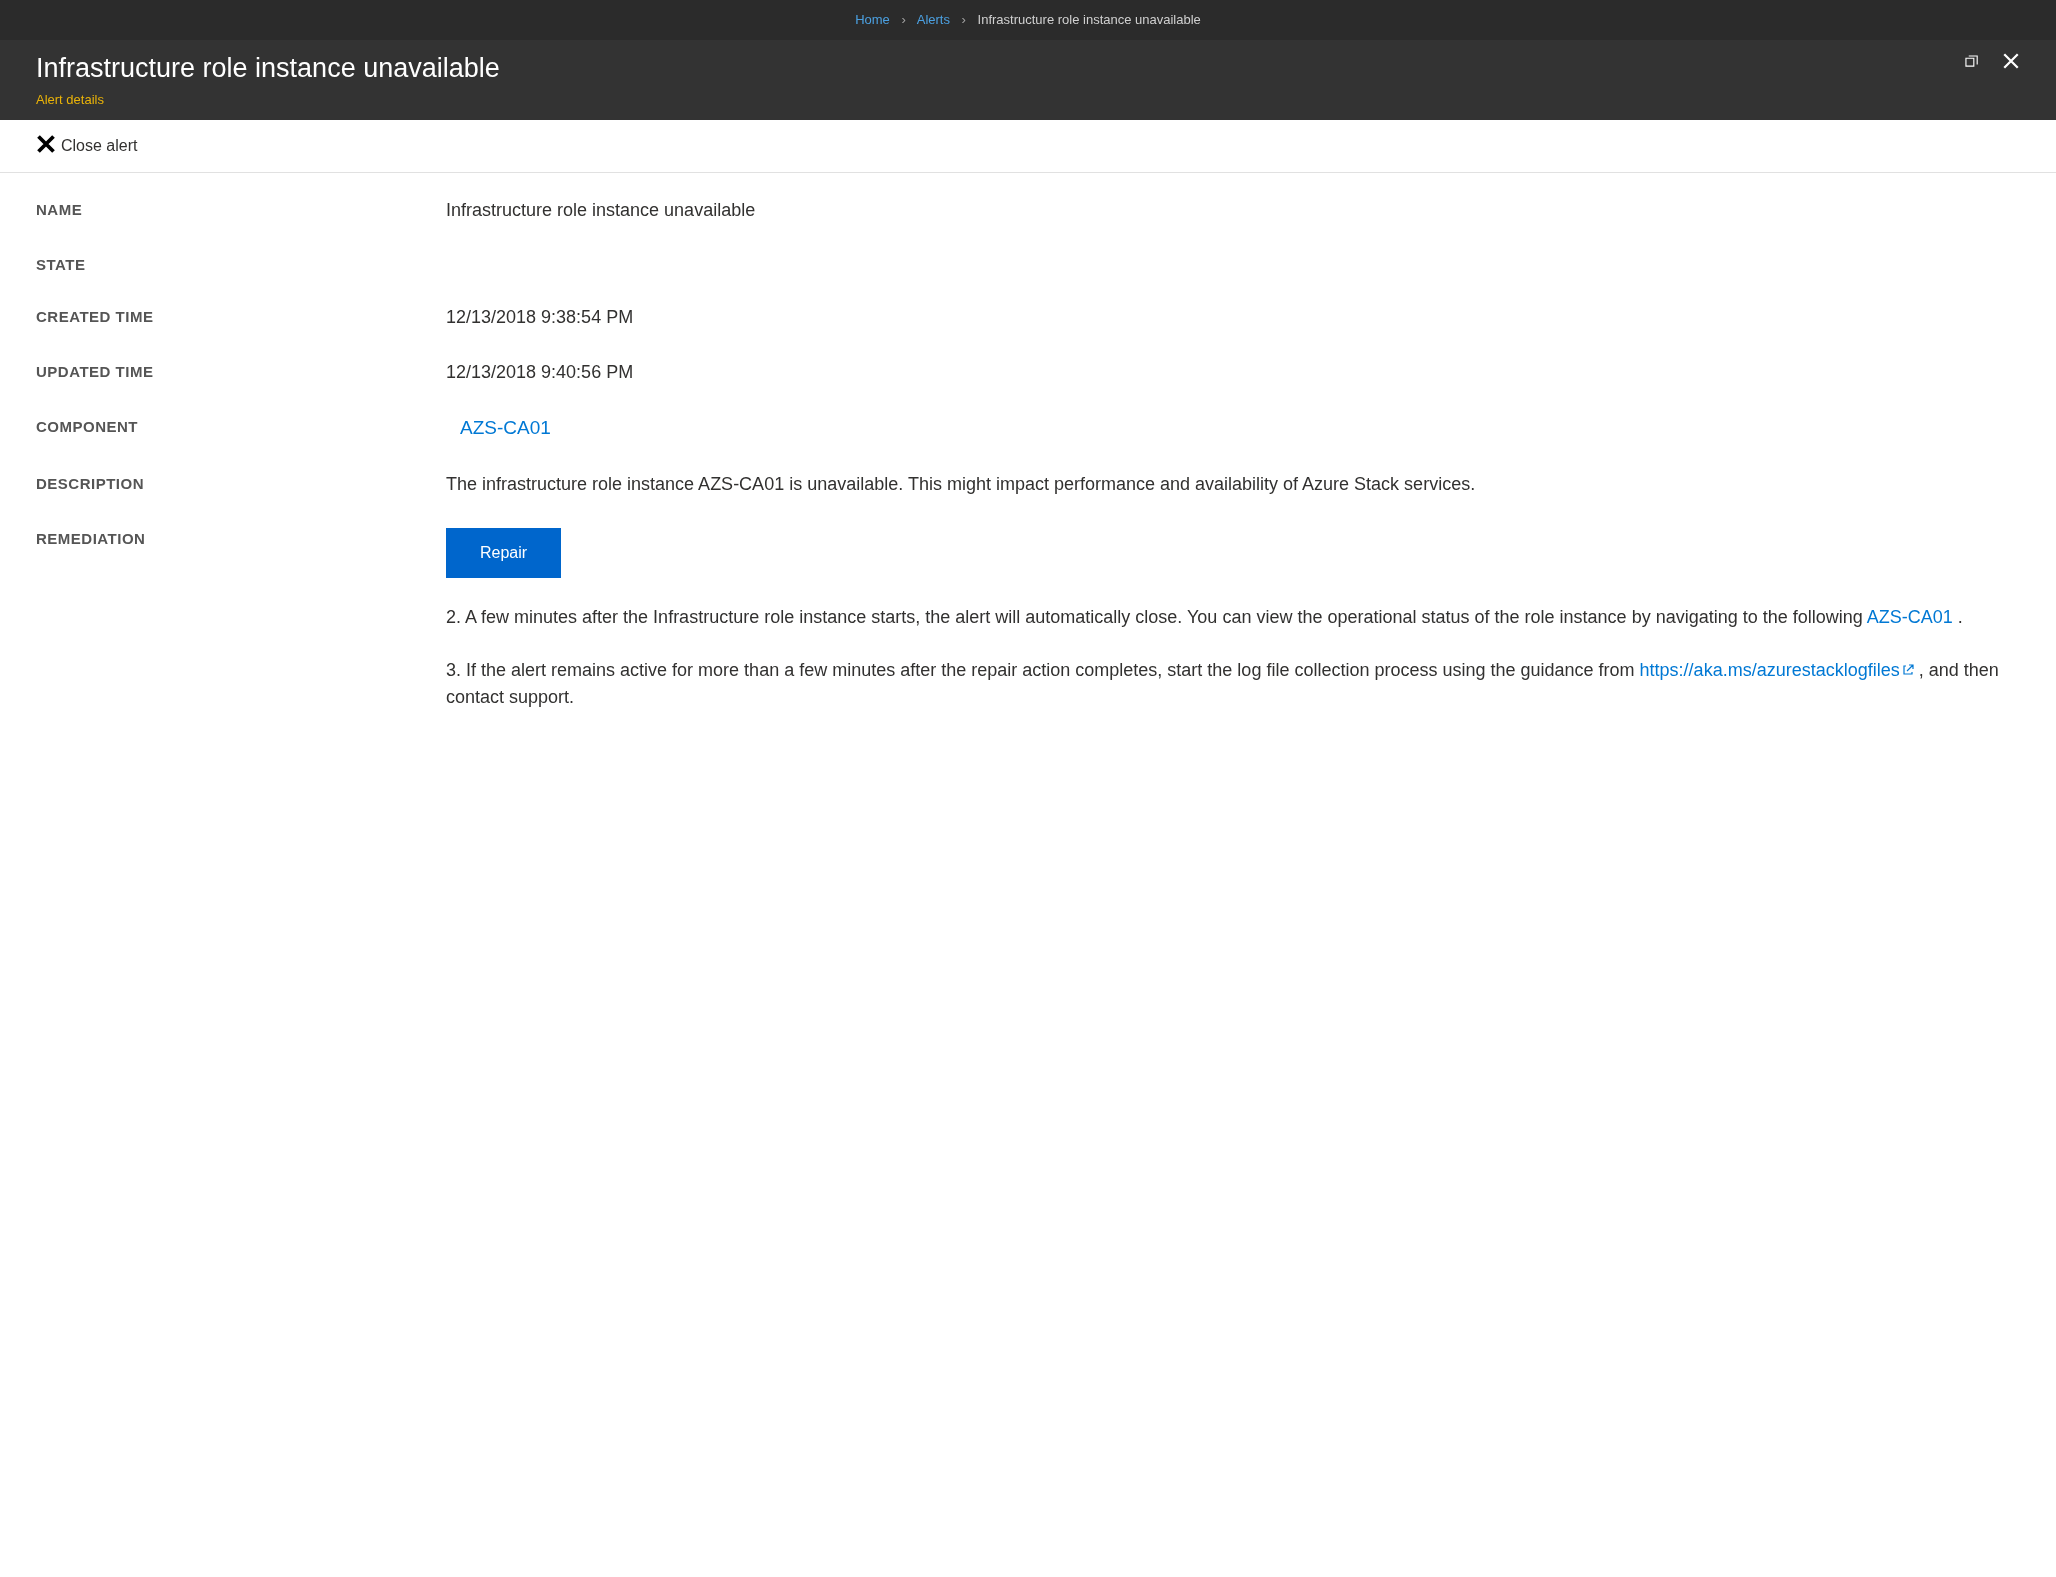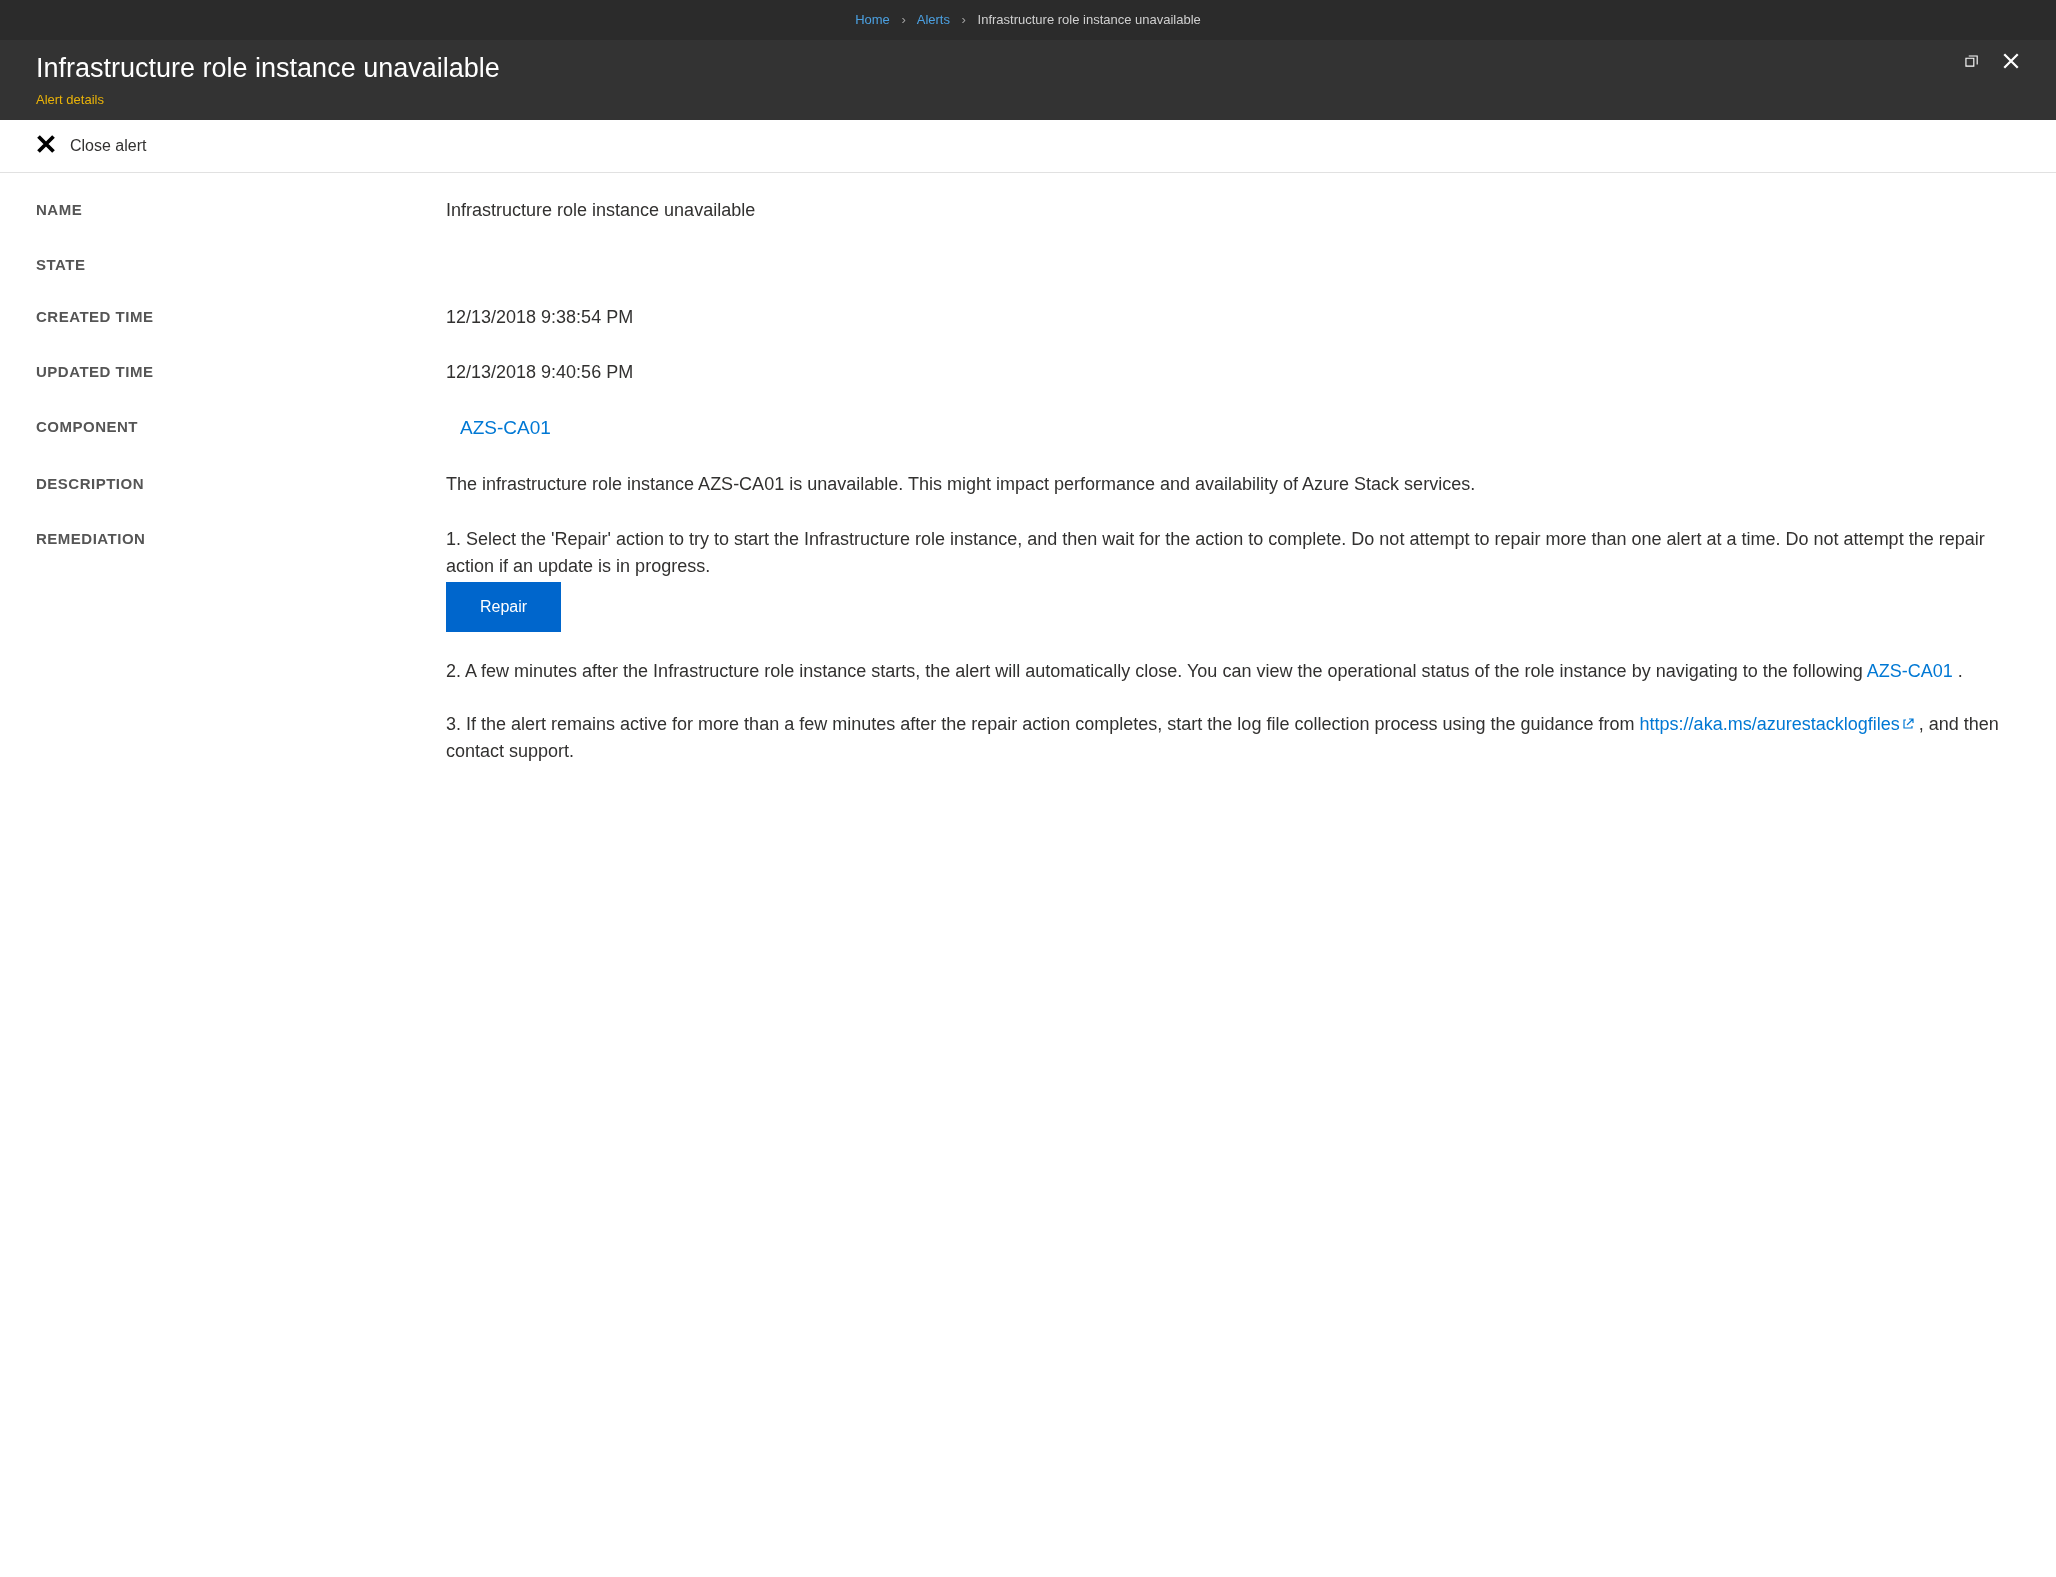--- a/index.html
+++ b/index.html
@@ -55,21 +55,21 @@
     .title-actions .icon-btn { cursor: pointer; }
     .toolbar {
       border-bottom: 1px solid #e1e1e1;
       padding: 10px 36px;
       display: flex;
       align-items: center;
     }
     .toolbar-btn {
       display: inline-flex;
       align-items: center;
-      gap: 14px;
+      gap: 5px;
       cursor: pointer;
       font-size: 16px;
       color: #323130;
       background: none;
       border: none;
       padding: 4px 0;
     }
     .toolbar-btn svg { width: 20px; height: 20px; }
     .content {
       padding: 24px 36px 40px 36px;
@@ -195,21 +195,20 @@
   <div class="field-row">
     <div class="field-label">DESCRIPTION</div>
     <div class="field-value">The infrastructure role instance AZS-CA01 is unavailable. This might impact performance and availability of Azure Stack services.</div>
   </div>
 
   <div class="field-row">
     <div class="field-label">REMEDIATION</div>
     <div class="field-value">
 
       <div class="remediation-block">
-        <div>1. Select the 'Repair' action to try to start the Infrastructure role instance, and then wait for the action to complete. Do not attempt to repair more than one alert at a time. Do not attempt the repair action if an update is in progress.</div>
         <button class="repair-btn">Repair</button>
       </div>
 
       <div class="remediation-block">
         <span>2. A few minutes after the Infrastructure role instance starts, the alert will automatically close. You can view the operational status of the role instance by navigating to the following </span><a href="#" class="link">AZS-CA01</a><span> .</span>
       </div>
 
       <div class="remediation-block">
         <span>3. If the alert remains active for more than a few minutes after the repair action completes, start the log file collection process using the guidance from </span><a href="#" class="link">https://aka.ms/azurestacklogfiles</a><span class="ext-icon"><svg viewBox="0 0 12 12" fill="none">
               <path d="M4 2H2v8h8V8M7 1h4v4M11 1L5 7" stroke-width="1.2"></path>

